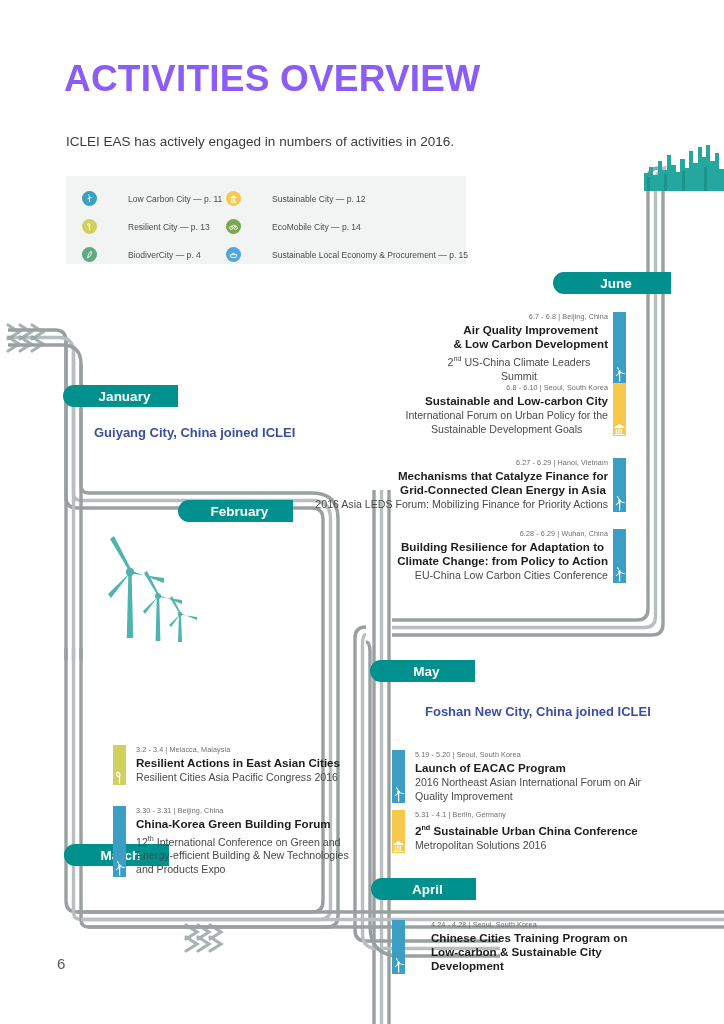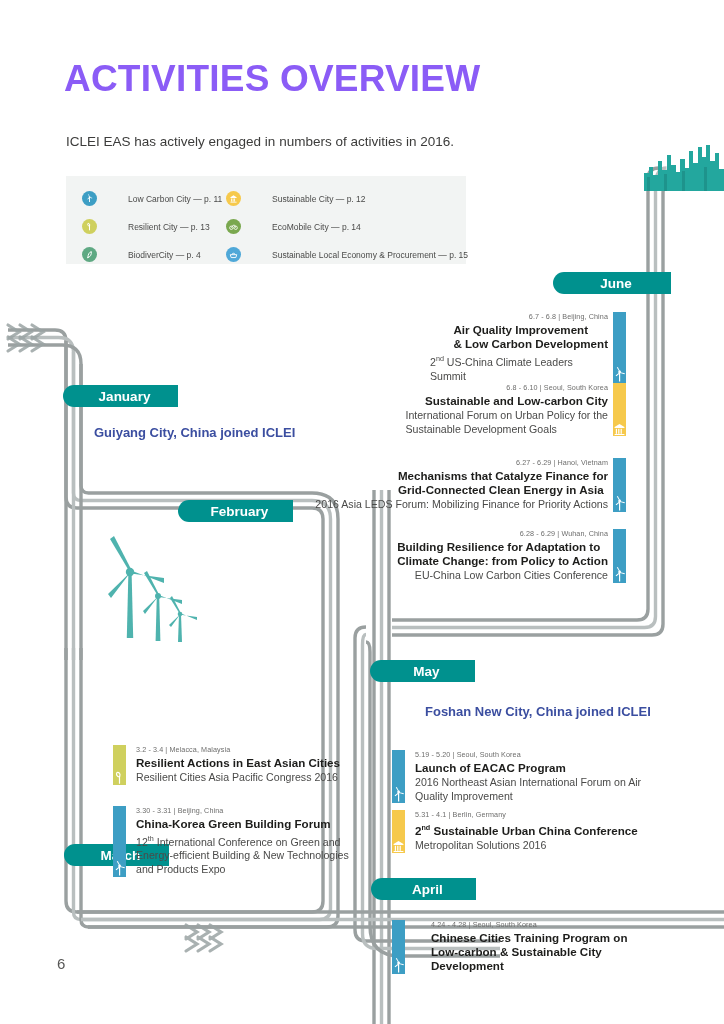--- a/index.html
+++ b/index.html
@@ -56,21 +56,21 @@
   .ebar{
     width:13px;flex:0 0 13px;position:relative;align-self:stretch;
     min-height:40px;
   }
   .ebar svg{position:absolute;left:0;bottom:1px;width:13px;height:16px;}
   .etext{display:flex;flex-direction:column;}
   .edate{font-size:7.2px;color:#6d6d6c;letter-spacing:.1px;margin-bottom:2px;}
   .etitle{font-size:11.6px;font-weight:bold;color:#1d1d1b;line-height:14.2px;}
   .esub{font-size:10.6px;color:#4a4a49;line-height:13.6px;margin-top:1px;}
   .etitle sup, .esub sup{font-size:7.2px;vertical-align:super;}
-  .ta-right{text-align:left;align-items:flex-end;}
+  .ta-right{text-align:center;align-items:flex-end;}
   .ta-left{text-align:left;align-items:flex-start;}
 
   .joined{
     position:absolute;font-size:13px;font-weight:bold;color:#3b4ea0;
     white-space:nowrap;
   }
 
   .pageno{
     position:absolute;left:57px;top:955px;
     font-size:15px;color:#575756;

